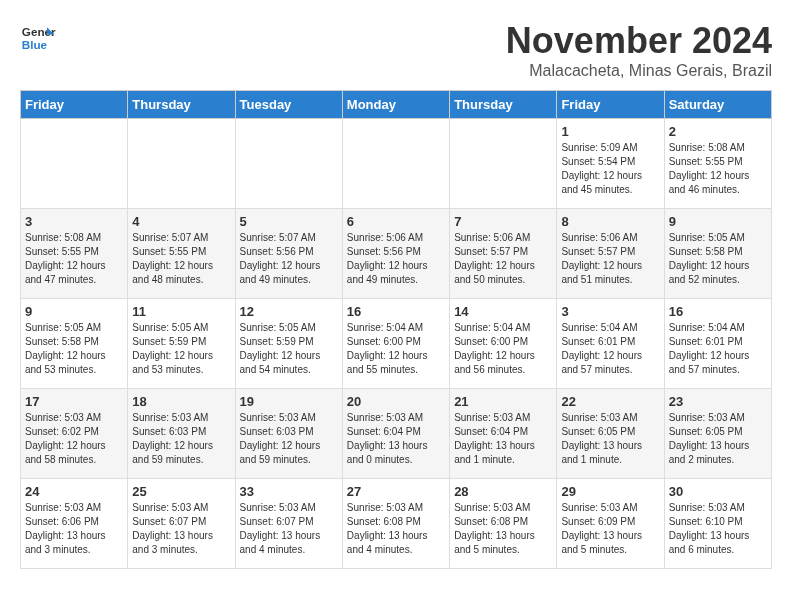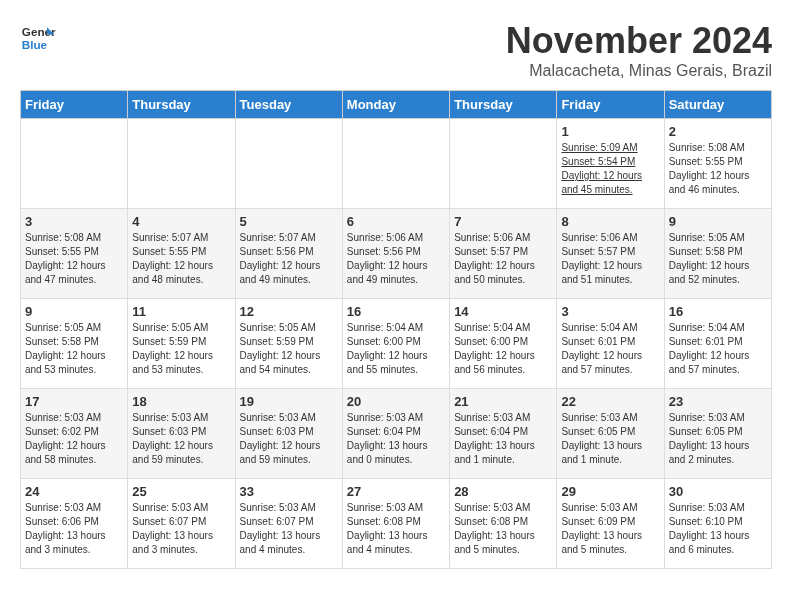--- a/index.html
+++ b/index.html
@@ -112,21 +112,21 @@
   </thead>
   <tbody id="calendar-body">
   <tr>
         <td class="empty-cell"></td>
         <td class="empty-cell"></td>
         <td class="empty-cell"></td>
         <td class="empty-cell"></td>
         <td class="empty-cell"></td>
         <td>
           <span class="day-num">1</span>
-          <div class="day-info" style="white-space: pre-line; text-decoration: underline;">Sunrise: 5:09 AM
+          <div class="day-info" style="white-space: pre-line;">Sunrise: 5:09 AM
 Sunset: 5:54 PM
 Daylight: 12 hours and 45 minutes.</div>
         </td>
         <td>
           <span class="day-num">2</span>
           <div class="day-info" style="white-space: pre-line;">Sunrise: 5:08 AM
 Sunset: 5:55 PM
 Daylight: 12 hours and 46 minutes.</div>
         </td>
       </tr>

